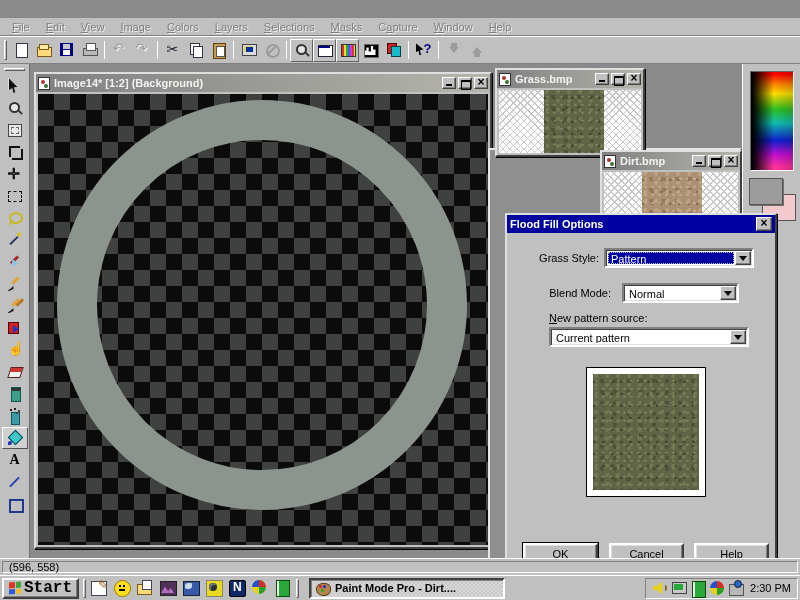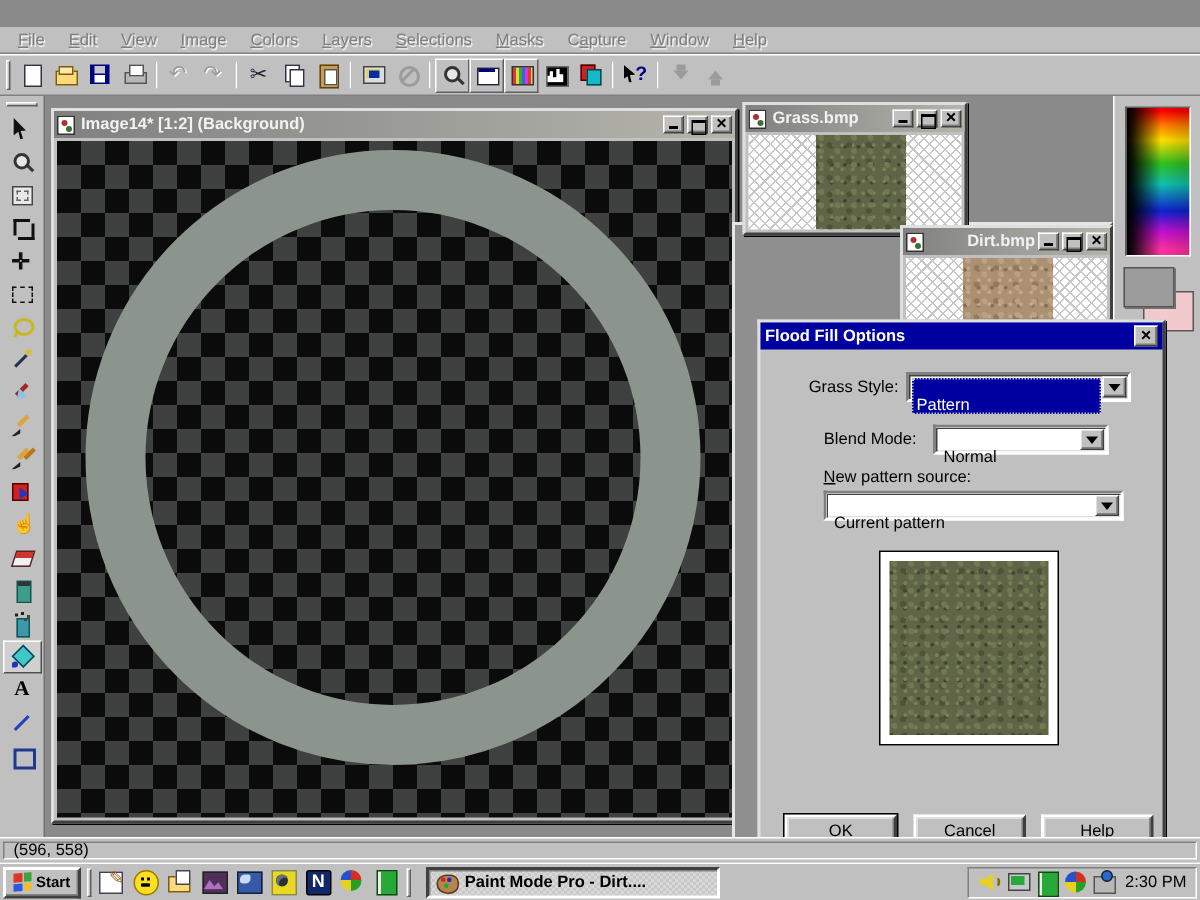--- a/index.html
+++ b/index.html
@@ -144,21 +144,21 @@
       radial-gradient(circle at 70% 60%,#4c5336 0 2px,transparent 2px),
       radial-gradient(circle at 50% 85%,#78815a 0 1px,transparent 1.5px),
       radial-gradient(circle at 15% 65%,#3e452c 0 1px,transparent 1.5px);
     background-size:11px 9px,13px 11px,7px 8px,9px 12px;}
   .tex-dirt{background-color:#ab9071;
     background-image:radial-gradient(circle at 30% 20%,#bca187 0 2px,transparent 2px),
       radial-gradient(circle at 70% 60%,#94785c 0 2px,transparent 2px),
       radial-gradient(circle at 50% 85%,#c2ab92 0 1px,transparent 1.5px),
       radial-gradient(circle at 15% 65%,#876c50 0 1px,transparent 1.5px);}
   .grass-window{left:465px;top:4px;width:150px;height:89px;}
-  .dirt-window{left:570px;top:86px;width:142px;height:110px;text-align:right;}
+  .dirt-window{left:570px;top:86px;width:142px;height:110px;}
 
   
   .color-panel{position:absolute;left:742px;top:64px;width:58px;height:494px;background:#c0c0c0;border-left:1px solid #fff;}
   .rainbow{position:absolute;left:7px;top:7px;width:44px;height:100px;border:1px solid;border-color:#606060 #fff #fff #606060;
     background:linear-gradient(90deg,#000 2%,rgba(0,0,0,.85) 12%,rgba(0,0,0,0) 55%,rgba(0,0,0,.15) 95%),
       linear-gradient(180deg,#f00 2%,#ff8000 12%,#ffe000 22%,#30c020 38%,#10c0b0 52%,#1020d0 70%,#c010d0 84%,#ff30a0 96%);}
   .swatches{position:absolute;left:4px;top:112px;width:50px;height:58px;}
   .swatch{position:absolute;width:34px;height:27px;border:1px solid #555;}
   .swatch.bg{left:15px;top:18px;background:#f2c9cc;}
   .swatch.fg{left:2px;top:2px;background:#9c9c9c;box-shadow:1px 1px 0 #707070;}
@@ -166,43 +166,43 @@
 
   
   .dialog{position:absolute;left:505px;top:213px;width:272px;height:357px;background:#c0c0c0;
     border:2px solid;border-color:#dfdfdf #404040 #404040 #dfdfdf;box-shadow:1px 1px 0 #000;}
   .dialog .tb{height:18px;background:#0000a0;display:flex;align-items:center;padding:0 3px;}
   .dialog .tb .t{color:#fff;font-weight:bold;flex:1;}
   .dlg-label{position:absolute;height:14px;}
   .r{text-align:right;}
   .combo{position:absolute;height:20px;background:#fff;border:2px solid;border-color:#808080 #fff #fff #808080;
     box-shadow:inset 1px 1px 0 #404040,inset -1px -1px 0 #dfdfdf;}
-  .combo .val{position:absolute;left:2px;top:2px;bottom:2px;right:18px;padding:12px 3px;white-space:nowrap;overflow:hidden;}
+  .combo .val{position:absolute;left:2px;top:2px;bottom:2px;right:18px;padding:1px 3px;white-space:nowrap;overflow:hidden;}
   .combo .val.hl{background:#0000a0;color:#fff;outline:1px dotted #c0c0c0;outline-offset:-1px;}
   .combo .drop{position:absolute;right:1px;top:1px;bottom:1px;width:16px;background:#c0c0c0;
     border:1px solid;border-color:#fff #404040 #404040 #fff;box-shadow:inset -1px -1px 0 #808080;
     display:flex;align-items:center;justify-content:center;}
   .combo .drop::after{content:"";border:4px solid transparent;border-top:5px solid #000;margin-top:4px;}
   .preview-frame{position:absolute;left:79px;top:152px;width:120px;height:130px;background:#fff;border:1px solid #000;}
   .preview-frame .tex{position:absolute;left:6px;top:6px;right:6px;bottom:6px;}
   .btn95{position:absolute;height:21px;width:75px;background:#c0c0c0;border:2px solid;border-color:#fff #404040 #404040 #fff;
     box-shadow:inset -1px -1px 0 #808080,inset 1px 1px 0 #dfdfdf;
     display:flex;align-items:center;justify-content:center;font-size:11px;}
   .btn95.default{outline:1px solid #000;}
 
   
   .statusbar{position:absolute;left:0;top:558px;width:800px;height:17px;background:#c0c0c0;border-top:1px solid #fff;}
   .status-panel{position:absolute;left:2px;top:2px;right:2px;bottom:2px;border:1px solid;border-color:#808080 #fff #fff #808080;
     display:flex;align-items:center;padding:0 6px;}
 
   
   .taskbar{position:absolute;left:0;top:575px;width:800px;height:25px;background:#c0c0c0;border-top:1px solid #fff;
     display:flex;align-items:center;}
-  .start-btn{margin-left:2px;height:21px;padding:0 5px;display:flex;align-items:center;gap:3px;font-weight:bold;font-size:10px;
-    background:#c0c0c0;border:2px solid;border-color:#fff #404040 #404040 #fff;box-shadow:inset -1px -1px 0 #808080;}
+  .start-btn{margin-left:2px;height:21px;padding:0 5px;display:flex;align-items:center;gap:3px;font-weight:bold;font-size:16px;
+    background:#c0c0c0;border:2px solid;border-color:#fff #404040 #404040 #fff;box-shadow:inset -1px -1px 0 #808080;font-family:Liberation Mono, monospace;}
   .winlogo{width:12px;height:12px;display:grid;grid-template-columns:1fr 1fr;grid-template-rows:1fr 1fr;gap:1px;transform:skewY(-5deg);}
   .winlogo b{display:block;}
   .winlogo b:nth-child(1){background:#e03424;}.winlogo b:nth-child(2){background:#3ba63b;}
   .winlogo b:nth-child(3){background:#2a5ae0;}.winlogo b:nth-child(4){background:#eebe24;}
   .tb-sep{width:3px;height:19px;margin:0 4px;border:1px solid;border-color:#fff #606060 #606060 #fff;}
   .quick{display:flex;align-items:center;gap:5px;}
   .quick .ic{width:18px;height:18px;}
   .task{height:21px;width:196px;margin-left:6px;display:flex;align-items:center;gap:4px;padding:0 4px;
     background:#c0c0c0;border:2px solid;border-color:#fff #404040 #404040 #fff;box-shadow:inset -1px -1px 0 #808080;overflow:hidden;}
   .task.active{border-color:#404040 #fff #fff #404040;box-shadow:inset 1px 1px 0 #808080;font-weight:bold;

